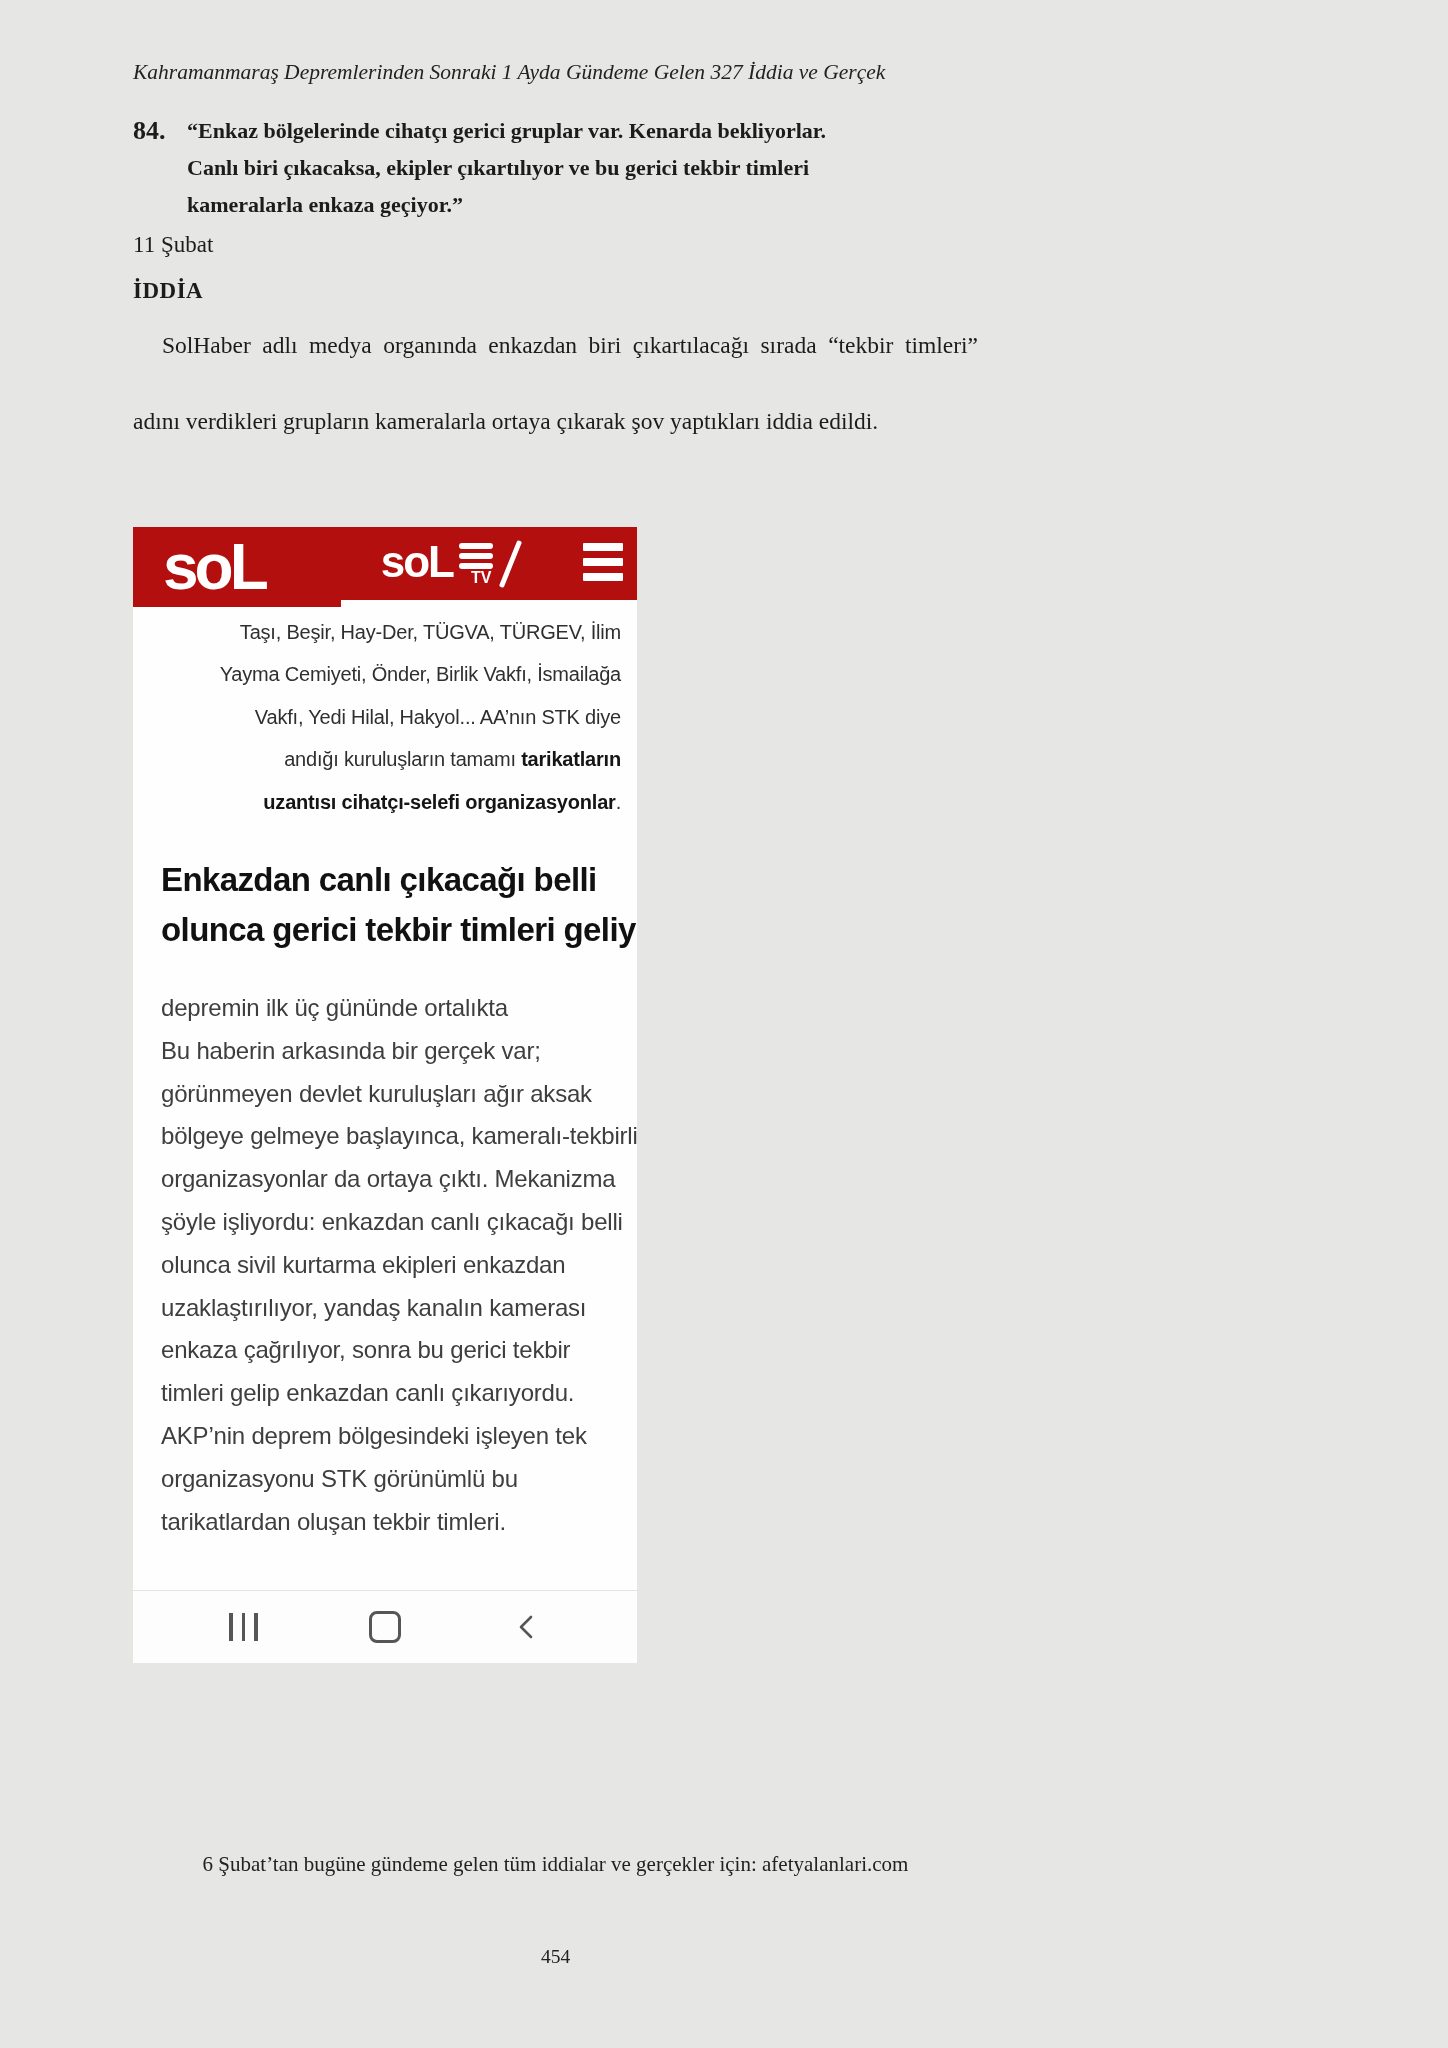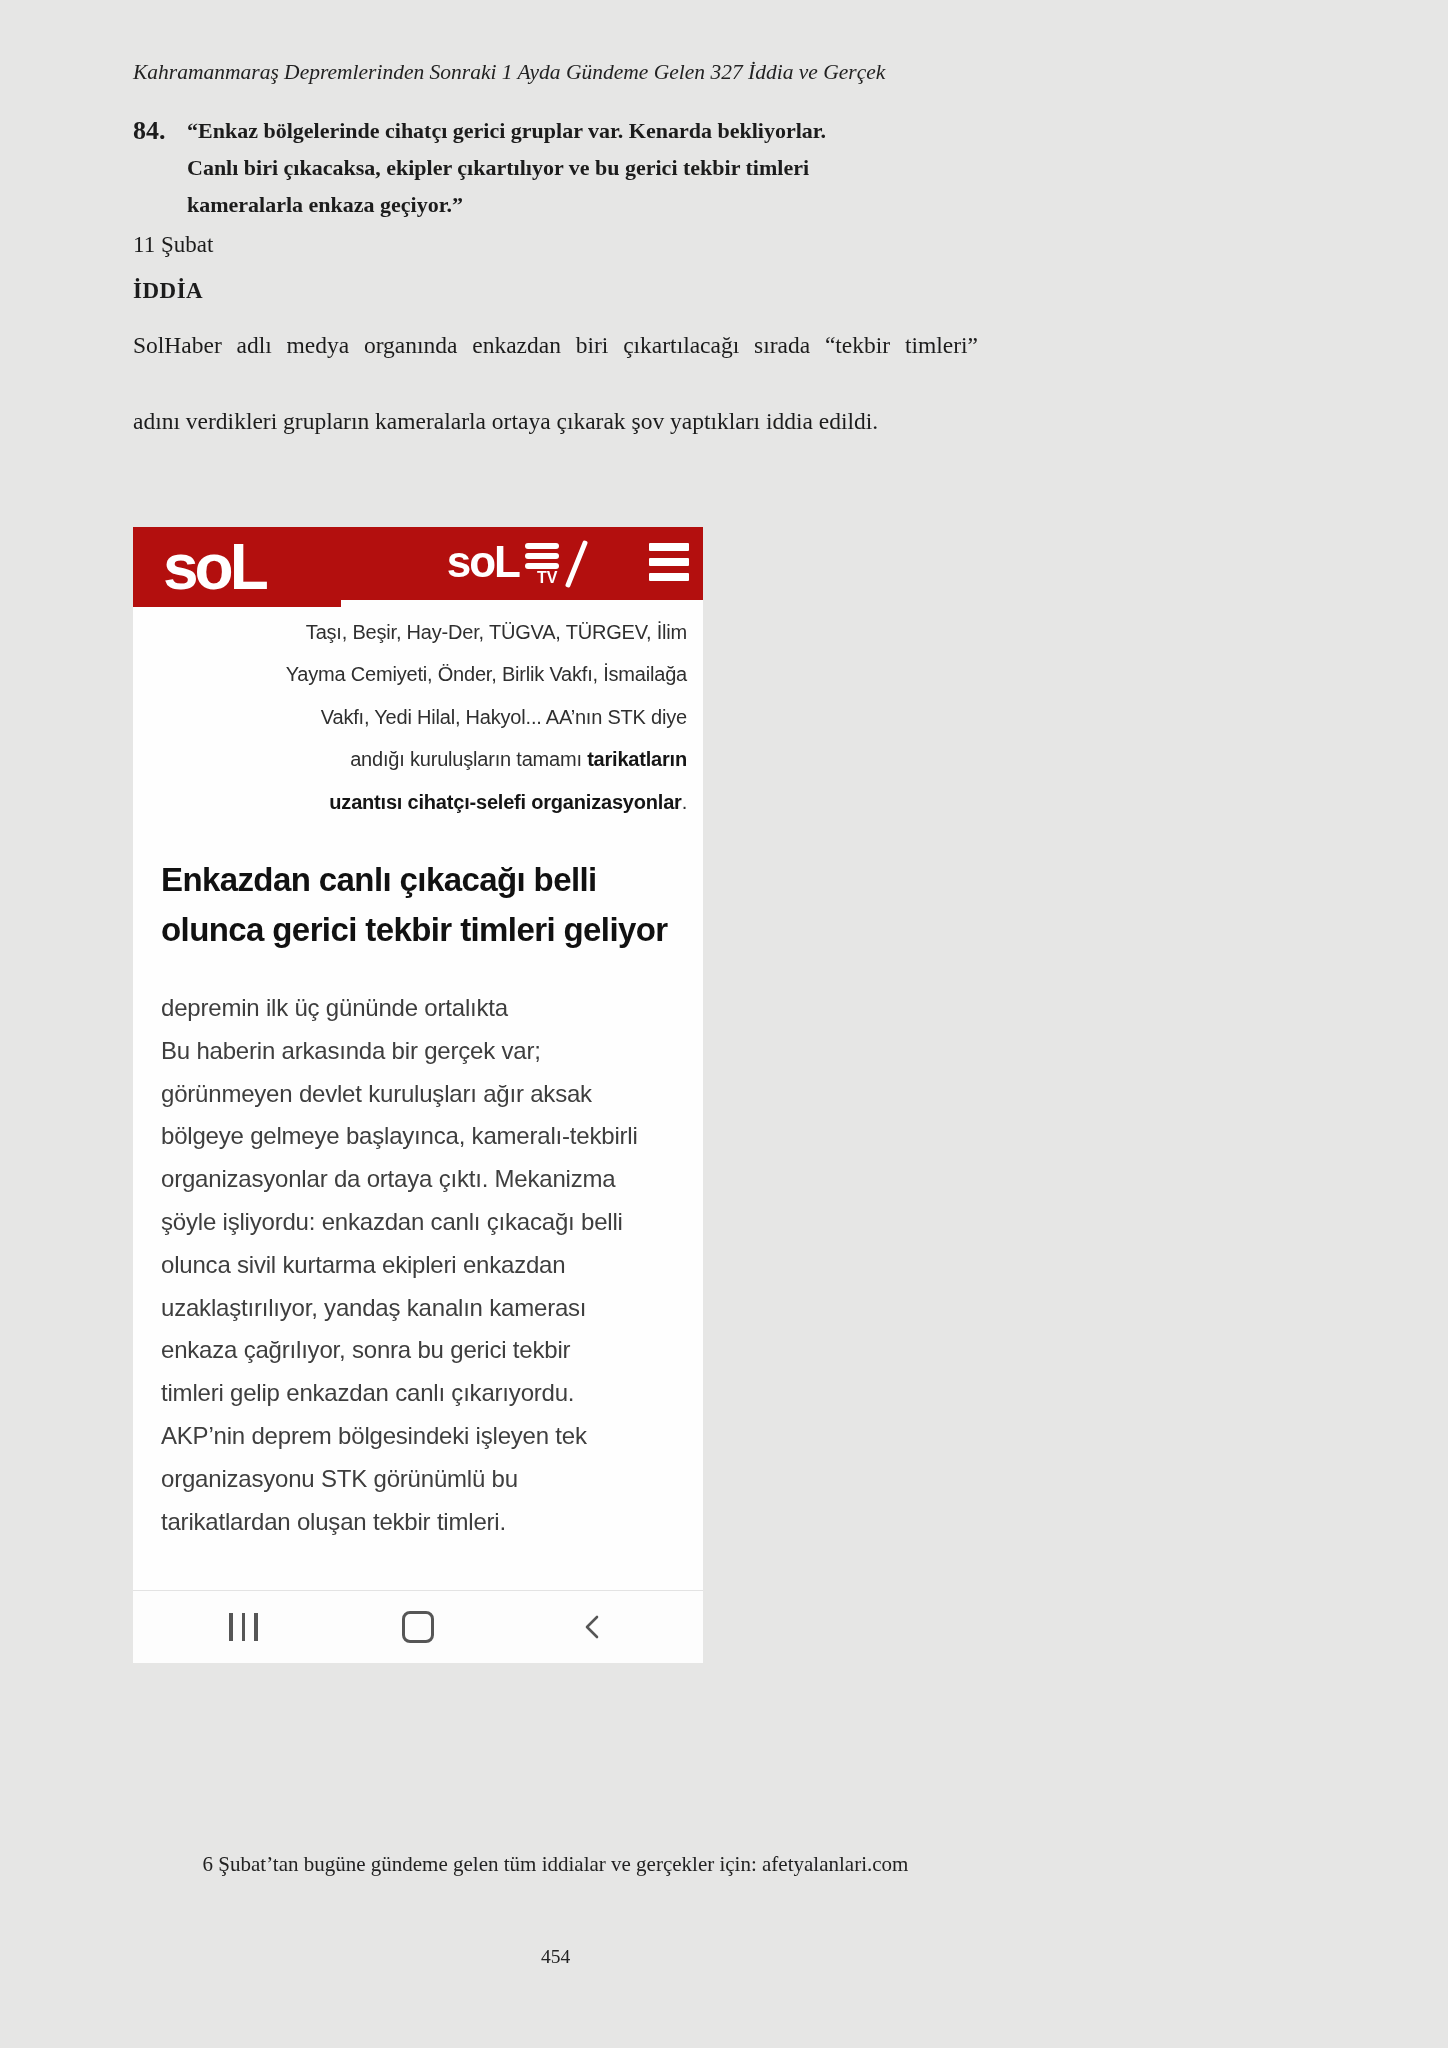--- a/index.html
+++ b/index.html
@@ -28,27 +28,27 @@
   }
   .claim-lines .line{
     font-weight:bold;font-size:22px;line-height:37px;
   }
 
   .date-line{top:232px;font-size:23px;}
   .section-label{top:278px;font-weight:bold;font-size:23px;letter-spacing:.5px;}
 
   .claim-body{top:326px;font-size:23.5px;}
   .claim-body .line{line-height:38px;}
-  .claim-body .line:not(:last-child){text-align:justify;}
+  .claim-body .line:not(:last-child){text-align:justify;margin-left:29px;}
   .claim-body .line:not(:last-child)::after{content:"";display:inline-block;width:100%;}
 
   
   .shot{
     position:absolute;left:133px;top:527px;
-    width:570px;height:1136px;
+    width:504px;height:1136px;
     background:#fefefe;
     font-family:"Liberation Sans", sans-serif;
     overflow:hidden;
   }
   .shot-header{
     position:absolute;left:0;top:0;right:0;height:73px;
     background:#b30f0e;z-index:3;
     display:flex;align-items:center;
   }
   .brand-left-box{

